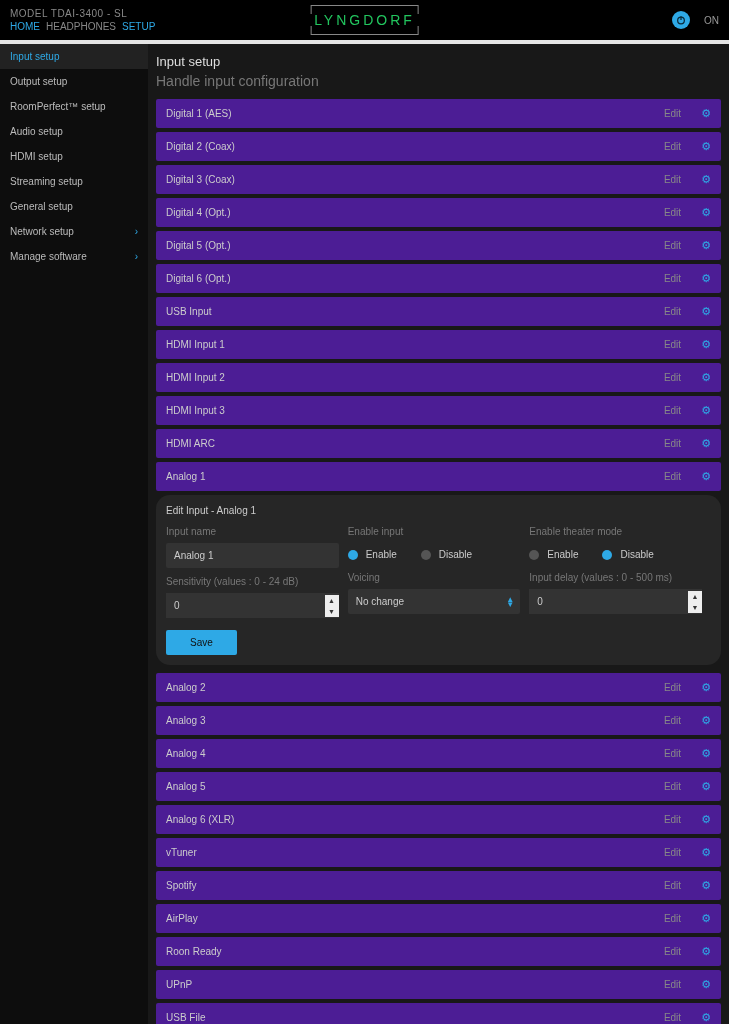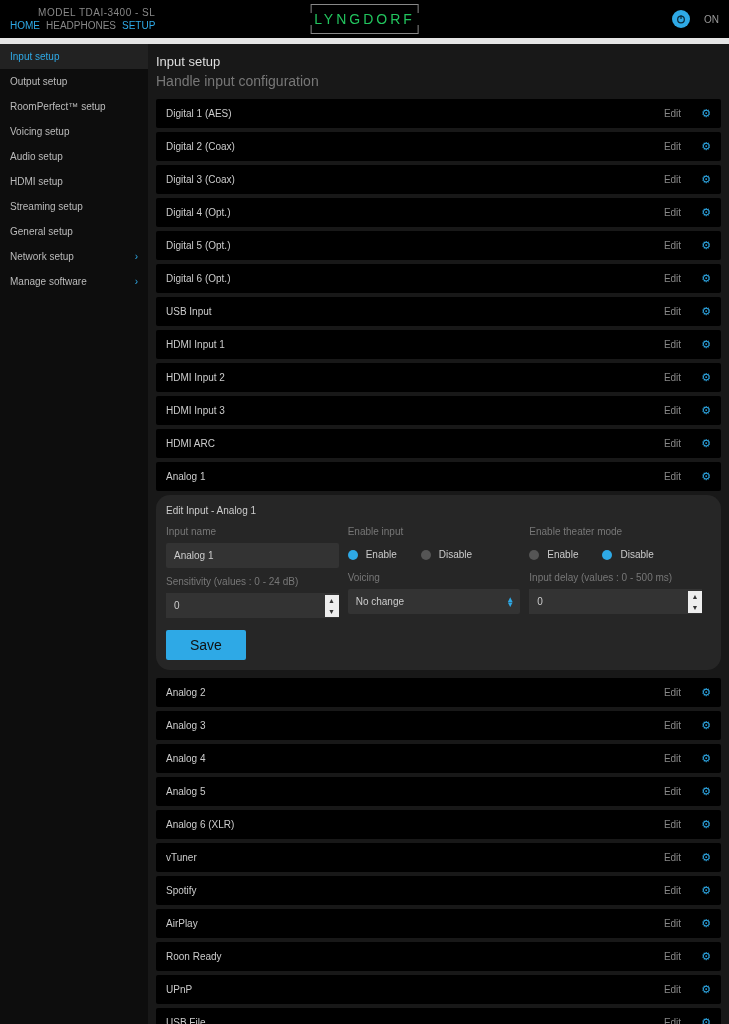--- a/index.html
+++ b/index.html
@@ -7,23 +7,22 @@
     width: 729px; height: 1024px;
     background: #000;
     color: #bbb;
     font-size: 11px;
     overflow: hidden;
   }
   .header {
     height: 44px;
     display: flex; align-items: center; justify-content: space-between;
     padding: 0 10px;
-    border-bottom: 6px solid #e5e5e5;
+    border-bottom: 4px solid #e5e5e5;
     position: relative;
-    text-align: right;
   }
   .header-left { display: flex; flex-direction: column; gap: 2px; }
   .model { color: #888; font-size: 10px; letter-spacing: 0.5px;}
   .breadcrumb { display: flex; gap: 6px; font-size: 10px;}
   .breadcrumb span { color: #888; cursor: pointer; }
   .breadcrumb span.active { color: #2ea9e6; }
   .logo {
     position: absolute; left: 50%; top: 50%; transform: translate(-50%, -50%);
     font-size: 14px; color: #22c55e; letter-spacing: 3px;
     border: 1px solid #888; padding: 6px 4px;
@@ -48,21 +47,21 @@
   .sidebar-item {
     padding: 7px 10px; font-size: 10px; color: #bbb; cursor: pointer;
     display:flex; justify-content:space-between; align-items:center;
   }
   .sidebar-item.active { background: #222; color: #2ea9e6; }
   .chev { color:#2ea9e6; font-size:10px;}
   .main { flex: 1; padding: 10px 8px; background: #181818; overflow-y: auto;}
   .page-title { font-size: 13px; color: #ddd; margin-bottom: 4px;}
   .page-subtitle { font-size: 14px; color: #777; margin-bottom: 10px;}
   .input-row {
-    background: #000000; margin-bottom: 4px; padding: 8px 10px;
+    background: #4c1d95; margin-bottom: 4px; padding: 8px 10px;
     display:flex; justify-content:space-between; align-items:center;
     font-size:10px; color:#ccc; border-radius:2px; cursor:pointer;
   }
   .edit-block { display:flex; align-items:center; gap:20px; color:#888; font-size:10px;}
   .gear-icon { color:#2ea9e6; font-size:11px;}
   .edit-panel {
     background:#262626; padding:10px; margin-bottom:8px; border-radius:14px; font-size:10px;
   }
   .edit-header { color:#ccc; margin-bottom:10px; font-size:10px;}
   .form-grid { display:grid; grid-template-columns: 1fr 1fr 1fr; }
@@ -78,21 +77,21 @@
   .select-wrap { position:relative; width:95%;}
   .select-wrap .text-input{ width:100%;}
   .select-arrows{ position:absolute; right:6px; top:50%; transform:translateY(-50%); font-size:8px; line-height:5px; color:#2ea9e6;}
   .radio-row { display:flex; gap:24px; align-items:center; margin-top:12px;}
   .radio { display:flex; align-items:center; gap:8px; cursor:pointer;}
   .dot { width:10px; height:10px; border-radius:50%; background:#555;}
   .dot.on { background:#2ea9e6;}
   .radio-label { font-size:10px; color:#ccc;}
   .save-btn {
     margin-top:12px; background:#2ea9e6; color:#111; border:none; padding:7px 24px;
-    font-size:14px; cursor:pointer; border-radius:2px;
+    font-size:10px; cursor:pointer; border-radius:2px;
   }
   
   .main::-webkit-scrollbar{ width:6px;} .main::-webkit-scrollbar-thumb{ background:#333;}
 </style>
 </head>
 <body>
 
 <div class="header">
   <div class="header-left">
     <div class="model">MODEL TDAI-3400 - SL</div>
@@ -117,23 +116,20 @@
 <div class="layout">
   <div class="sidebar" id="sidebar">
       <div class="sidebar-item active">
         <span>Input setup</span>
       </div>
       <div class="sidebar-item">
         <span>Output setup</span>
       </div>
       <div class="sidebar-item">
         <span>RoomPerfect™ setup</span>
-      </div>
-      <div class="sidebar-item">
-        <span>Voicing setup</span>
       </div>
       <div class="sidebar-item">
         <span>Audio setup</span>
       </div>
       <div class="sidebar-item">
         <span>HDMI setup</span>
       </div>
       <div class="sidebar-item">
         <span>Streaming setup</span>
       </div>

